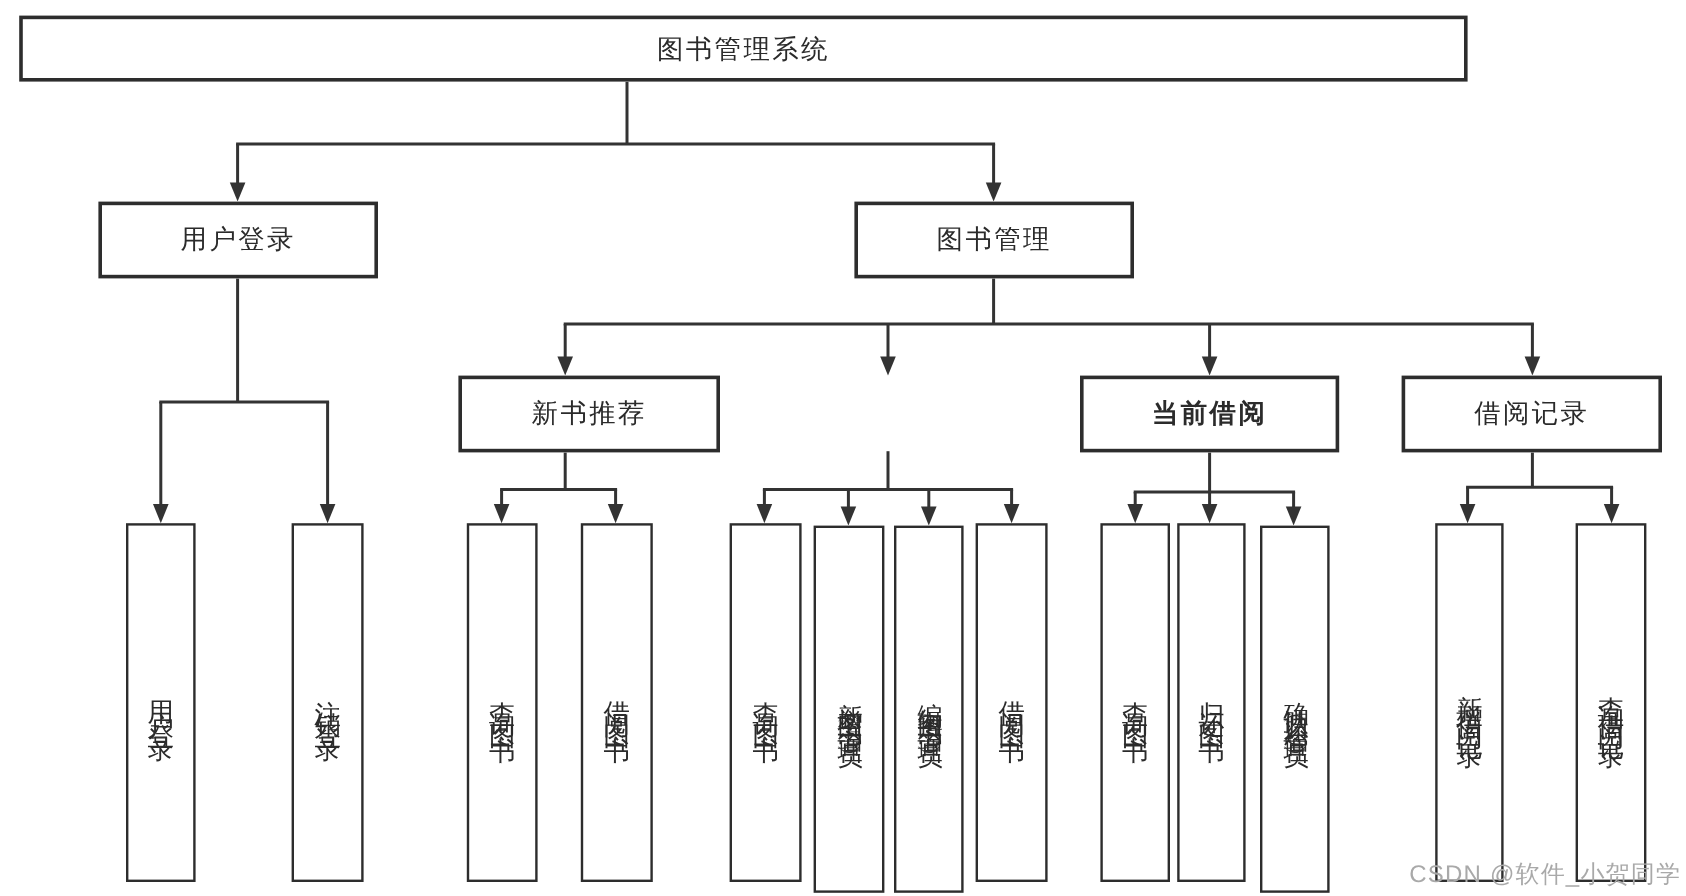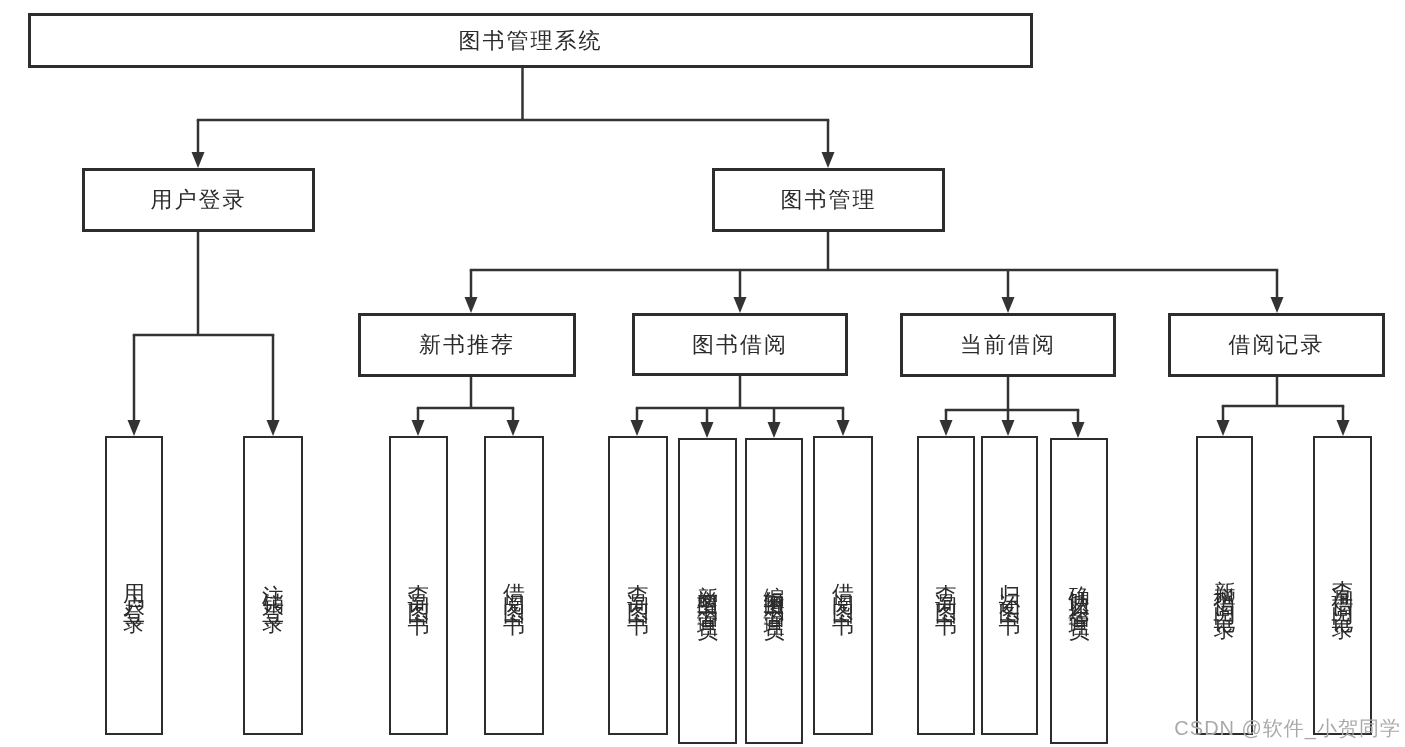--- a/index.html
+++ b/index.html
@@ -107,38 +107,35 @@
       <line x1="1008" y1="410" x2="1008" y2="423" stroke="#333333" stroke-width="2.5"></line>
       <polygon points="1001.5,420 1014.5,420 1008,436" fill="#333333"></polygon>
       <line x1="1078" y1="410" x2="1078" y2="425" stroke="#333333" stroke-width="2.5"></line>
       <polygon points="1071.5,422 1084.5,422 1078,438" fill="#333333"></polygon>
       <line x1="1223" y1="406" x2="1223" y2="423" stroke="#333333" stroke-width="2.5"></line>
       <polygon points="1216.5,420 1229.5,420 1223,436" fill="#333333"></polygon>
       <line x1="1343" y1="406" x2="1343" y2="423" stroke="#333333" stroke-width="2.5"></line>
       <polygon points="1336.5,420 1349.5,420 1343,436" fill="#333333"></polygon>
     </svg>
 
-  <div class="node" style="left:28px;top:13px;width:1005px;height:55px;">
+  <div class="node" style="left:16px;top:13px;width:1207px;height:55px;">
     <span class="h-label">图书管理系统</span>
   </div>
 
   <div class="node" style="left:82px;top:168px;width:233px;height:64px;">
     <span class="h-label">用户登录</span>
   </div>
   <div class="node" style="left:712px;top:168px;width:233px;height:64px;justify-content:center;">
     <span class="h-label">图书管理</span>
   </div>
 
-  <div class="node" style="left:358px;top:313px;width:218px;height:64px;">
+  <div class="node" style="left:382px;top:313px;width:218px;height:64px;">
     <span class="h-label">新书推荐</span>
   </div>
-  <div class="node" style="left:632px;top:313px;width:216px;height:63px;">
-    <span class="h-label">图书借阅</span>
-  </div>
-  <div class="node" style="left:900px;top:313px;width:216px;height:64px;">
+  <div class="node" style="left:900px;top:313px;width:216px;height:64px;font-weight:bold;">
     <span class="h-label">当前借阅</span>
   </div>
   <div class="node" style="left:1168px;top:313px;width:217px;height:64px;">
     <span class="h-label">借阅记录</span>
   </div>
 
   <div class="node leaf" style="left:105px;top:436px;width:58px;height:299px;">
     <span class="v-label">用户登录</span>
   </div>
   <div class="node leaf" style="left:243px;top:436px;width:60px;height:299px;">

